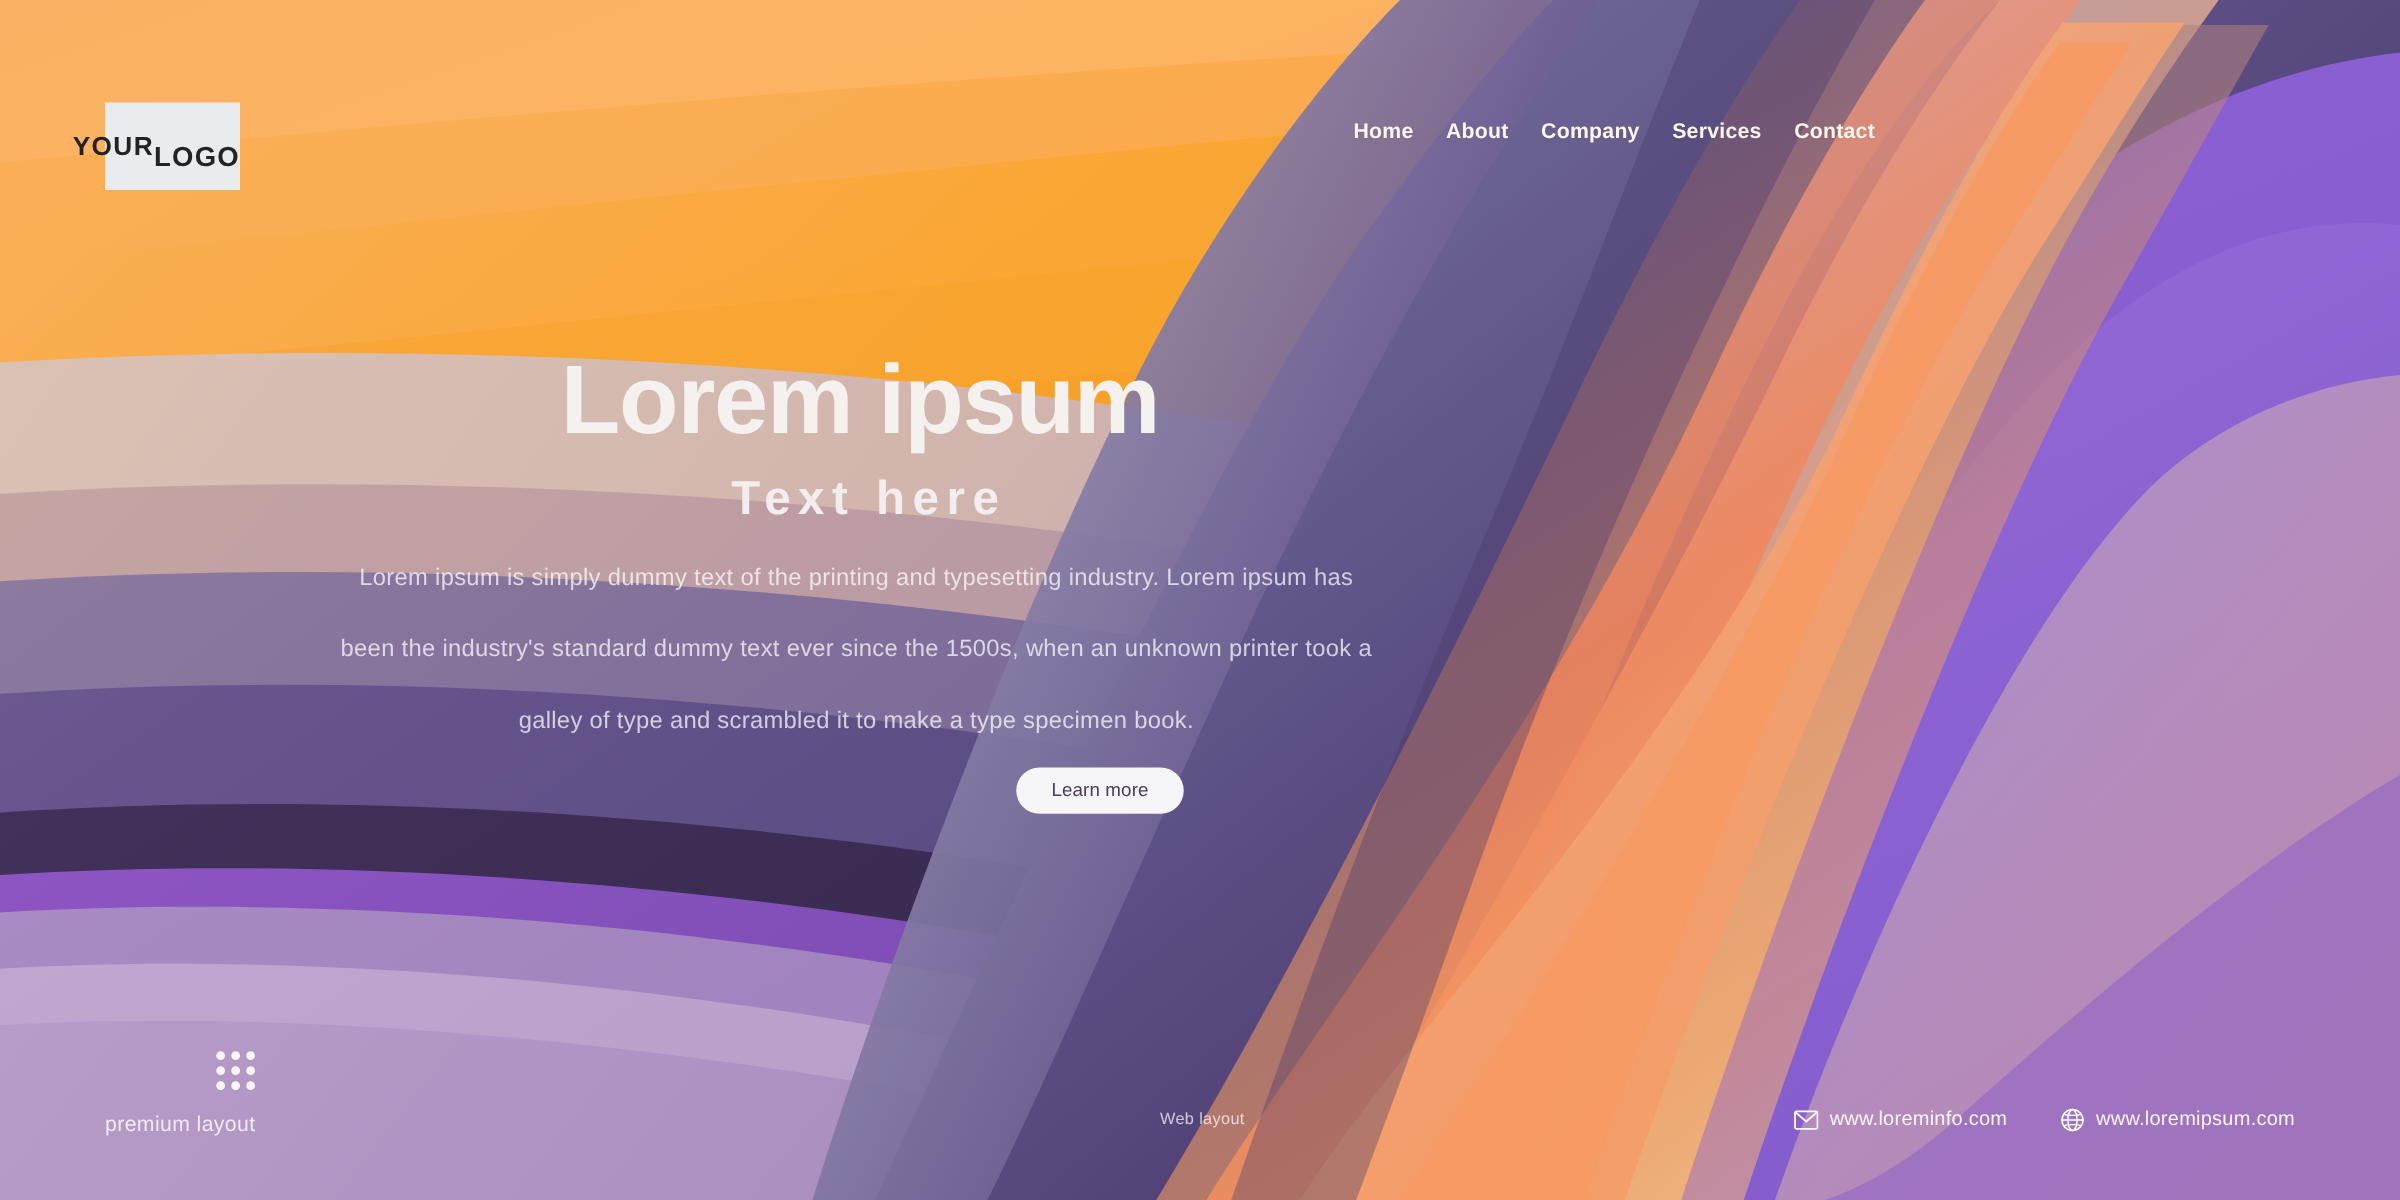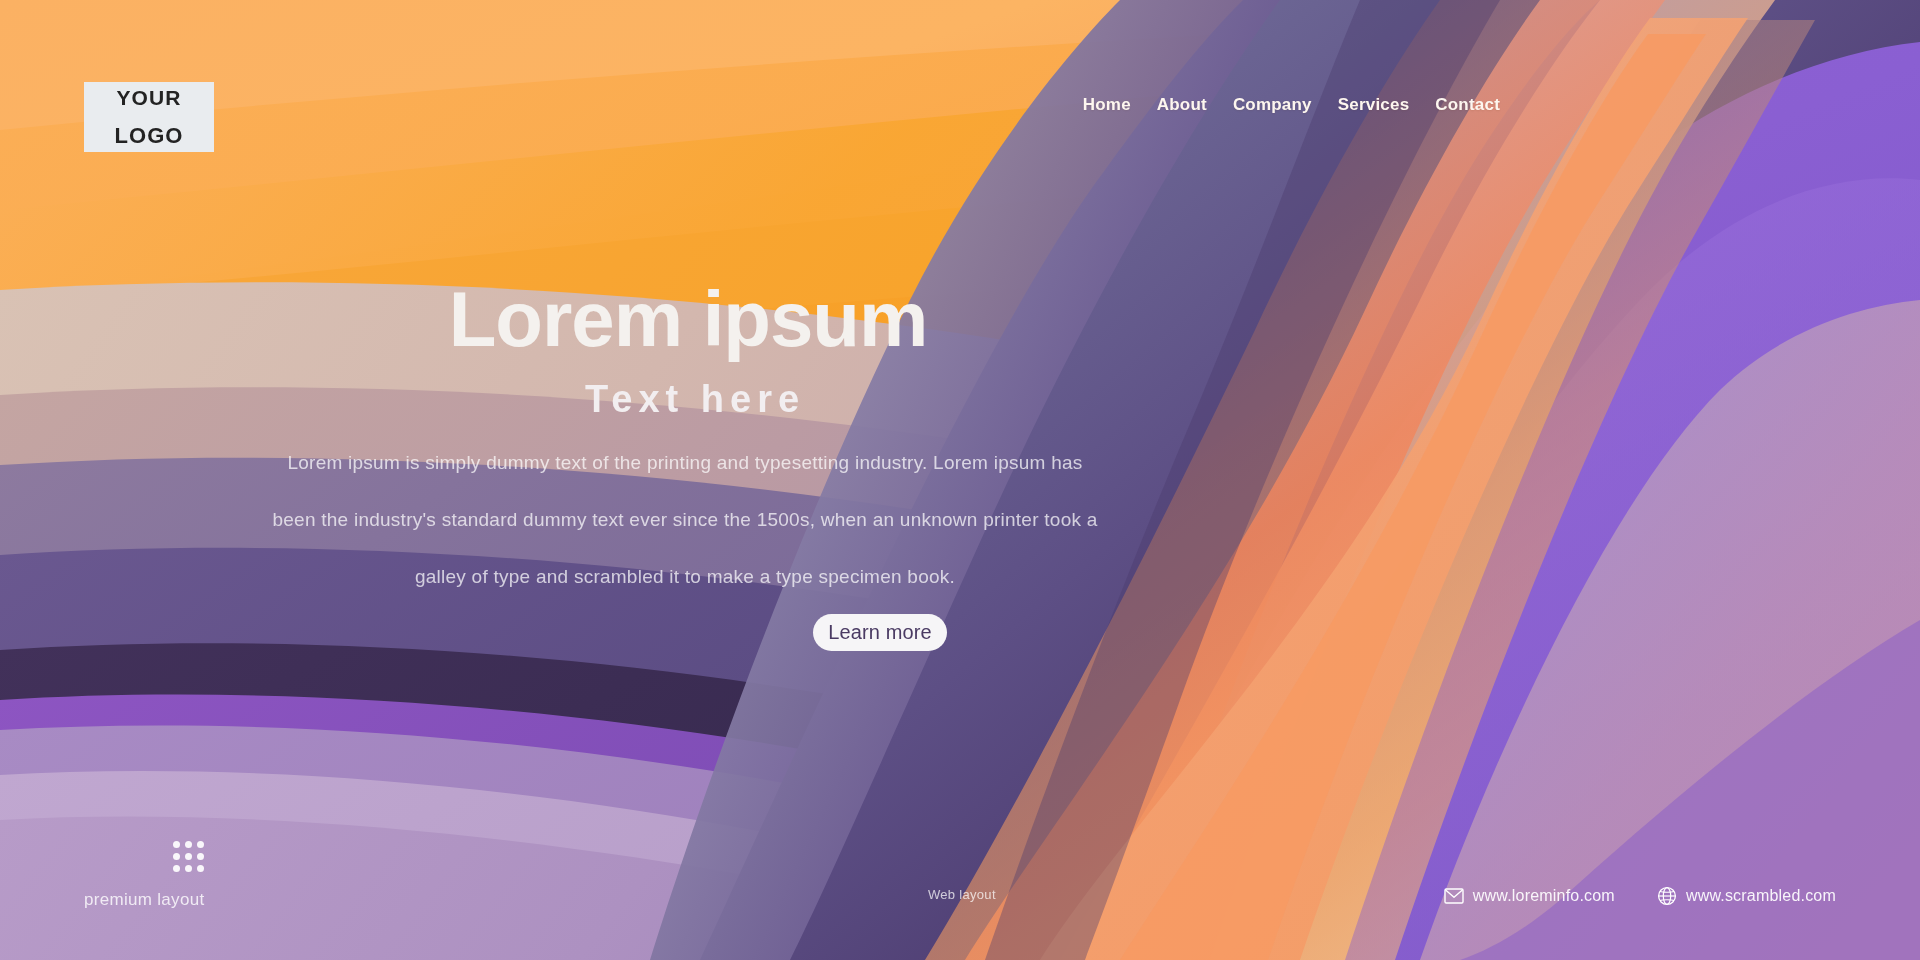--- a/index.html
+++ b/index.html
@@ -22,24 +22,24 @@
 
   
   .header {
     position: absolute; top: 0; left: 0;
     width: 1920px; height: 190px;
     z-index: 5;
   }
   .logo-box {
     position: absolute;
     left: 84px; top: 82px;
-    width: 130px; height: 70px;
+    width: 108px; height: 70px;
     background: #e9ecef;
-    display: flex; flex-direction: column;
-    align-items: center; justify-content: center;
+    display: flex; 
+    align-items: center; justify-content: flex-end;
     line-height: 1.0;
   }
   .logo-line {
     color: #232323;
     font-weight: bold;
     font-size: 21px;
     letter-spacing: 1.1px;
     font-family: "Liberation Sans", sans-serif;
   }
   .logo-line.two { font-size: 22px; letter-spacing: 1px; margin-top: 17px; }
@@ -120,21 +120,21 @@
   .hero-p.l3 { top: 567px; }
 
   .cta {
     position: absolute;
     left: 813px; top: 614px;
     width: 134px; height: 37px;
     background: #f6f5f7;
     border: none;
     border-radius: 20px;
     color: #4a3a63;
-    font-size: 20px;
+    font-size: 15px;
     font-family: "Liberation Sans", sans-serif;
     cursor: pointer;
     letter-spacing: 0.1px;
     z-index: 6;
   }
 
   
   .footer { position: absolute; left:0; bottom:0; width:1920px; height:120px; z-index: 5; }
 
   .premium {
@@ -429,18 +429,18 @@
         <span>www.loreminfo.com</span>
       </div>
       <div class="contact">
         <svg width="20" height="20" viewBox="0 0 20 20">
           <circle cx="10" cy="10" r="8.4" fill="none" stroke="#ffffff" stroke-width="1.3"></circle>
           <ellipse cx="10" cy="10" rx="3.7" ry="8.4" fill="none" stroke="#ffffff" stroke-width="1.2"></ellipse>
           <line x1="1.6" y1="10" x2="18.4" y2="10" stroke="#ffffff" stroke-width="1.2"></line>
           <path d="M3.1,5.3 C5.2,6.6 14.8,6.6 16.9,5.3" fill="none" stroke="#ffffff" stroke-width="1.1"></path>
           <path d="M3.1,14.7 C5.2,13.4 14.8,13.4 16.9,14.7" fill="none" stroke="#ffffff" stroke-width="1.1"></path>
         </svg>
-        <span>www.scrambled.com</span>
+        <span>www.loremipsum.com</span>
       </div>
     </div>
   </div>
 
 </div>
 
 </body></html>

